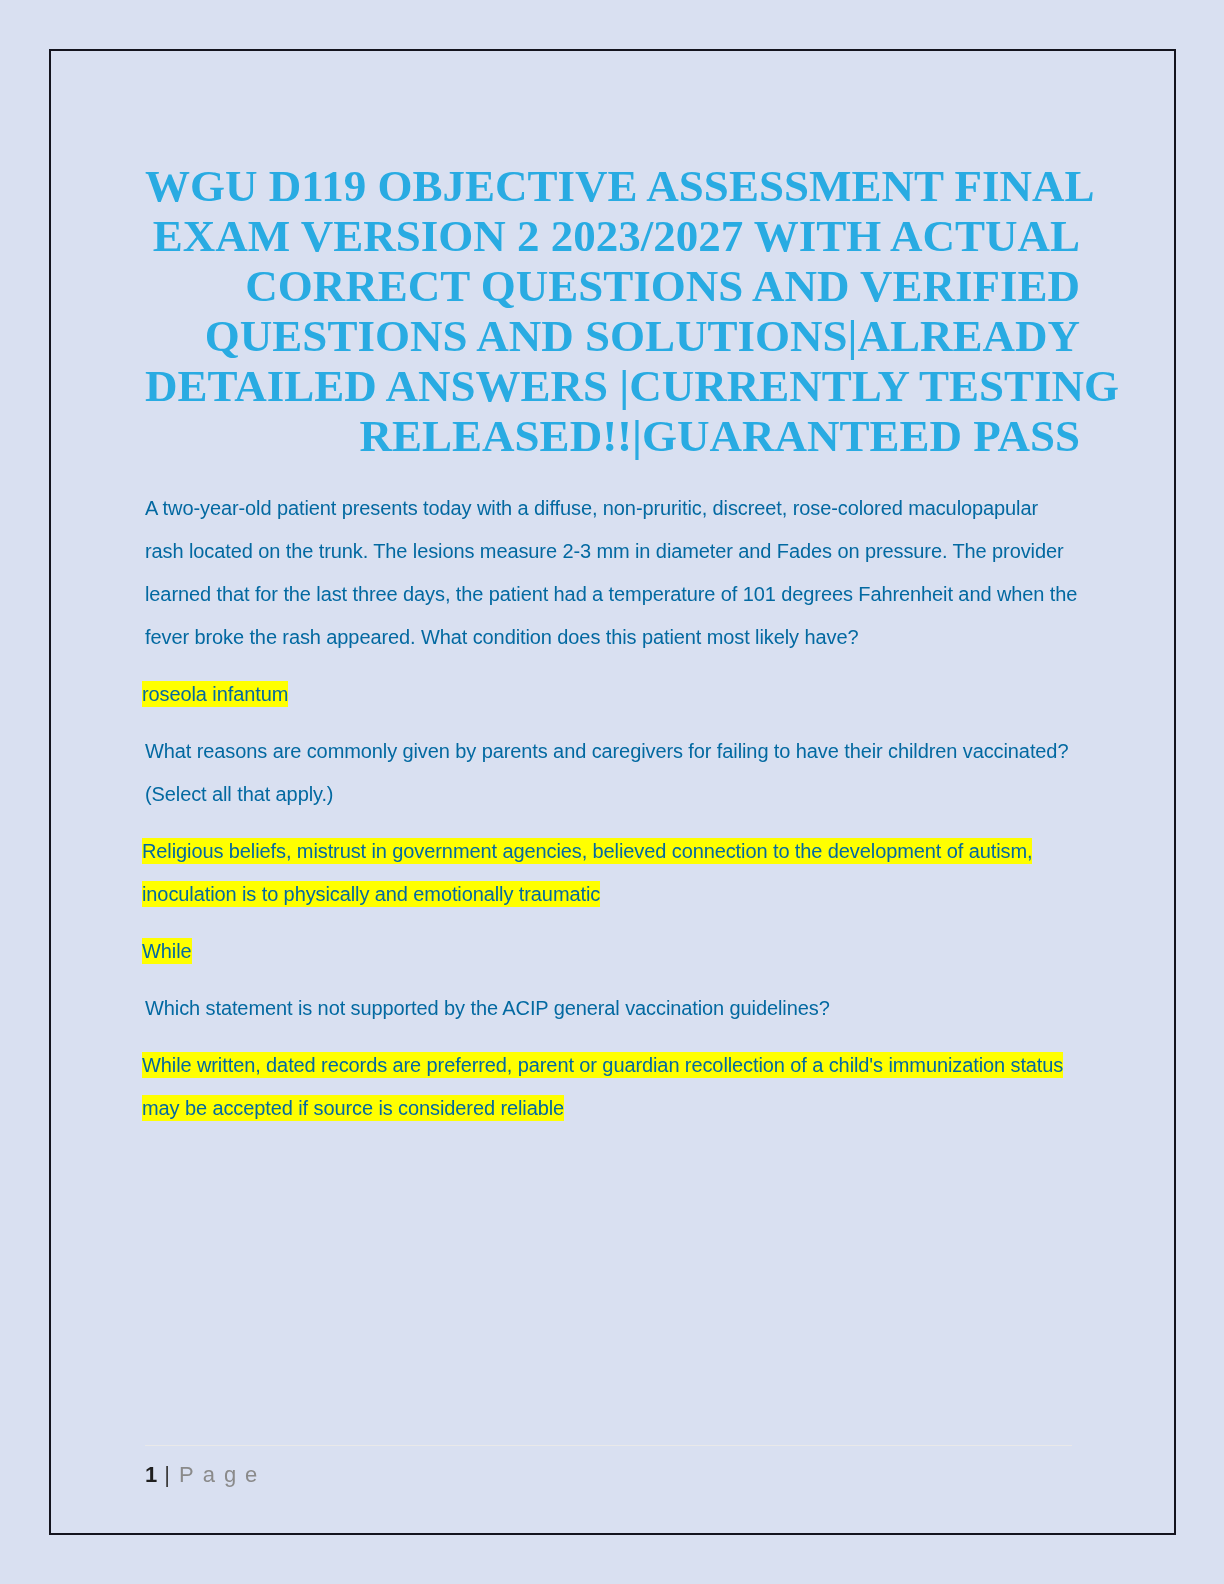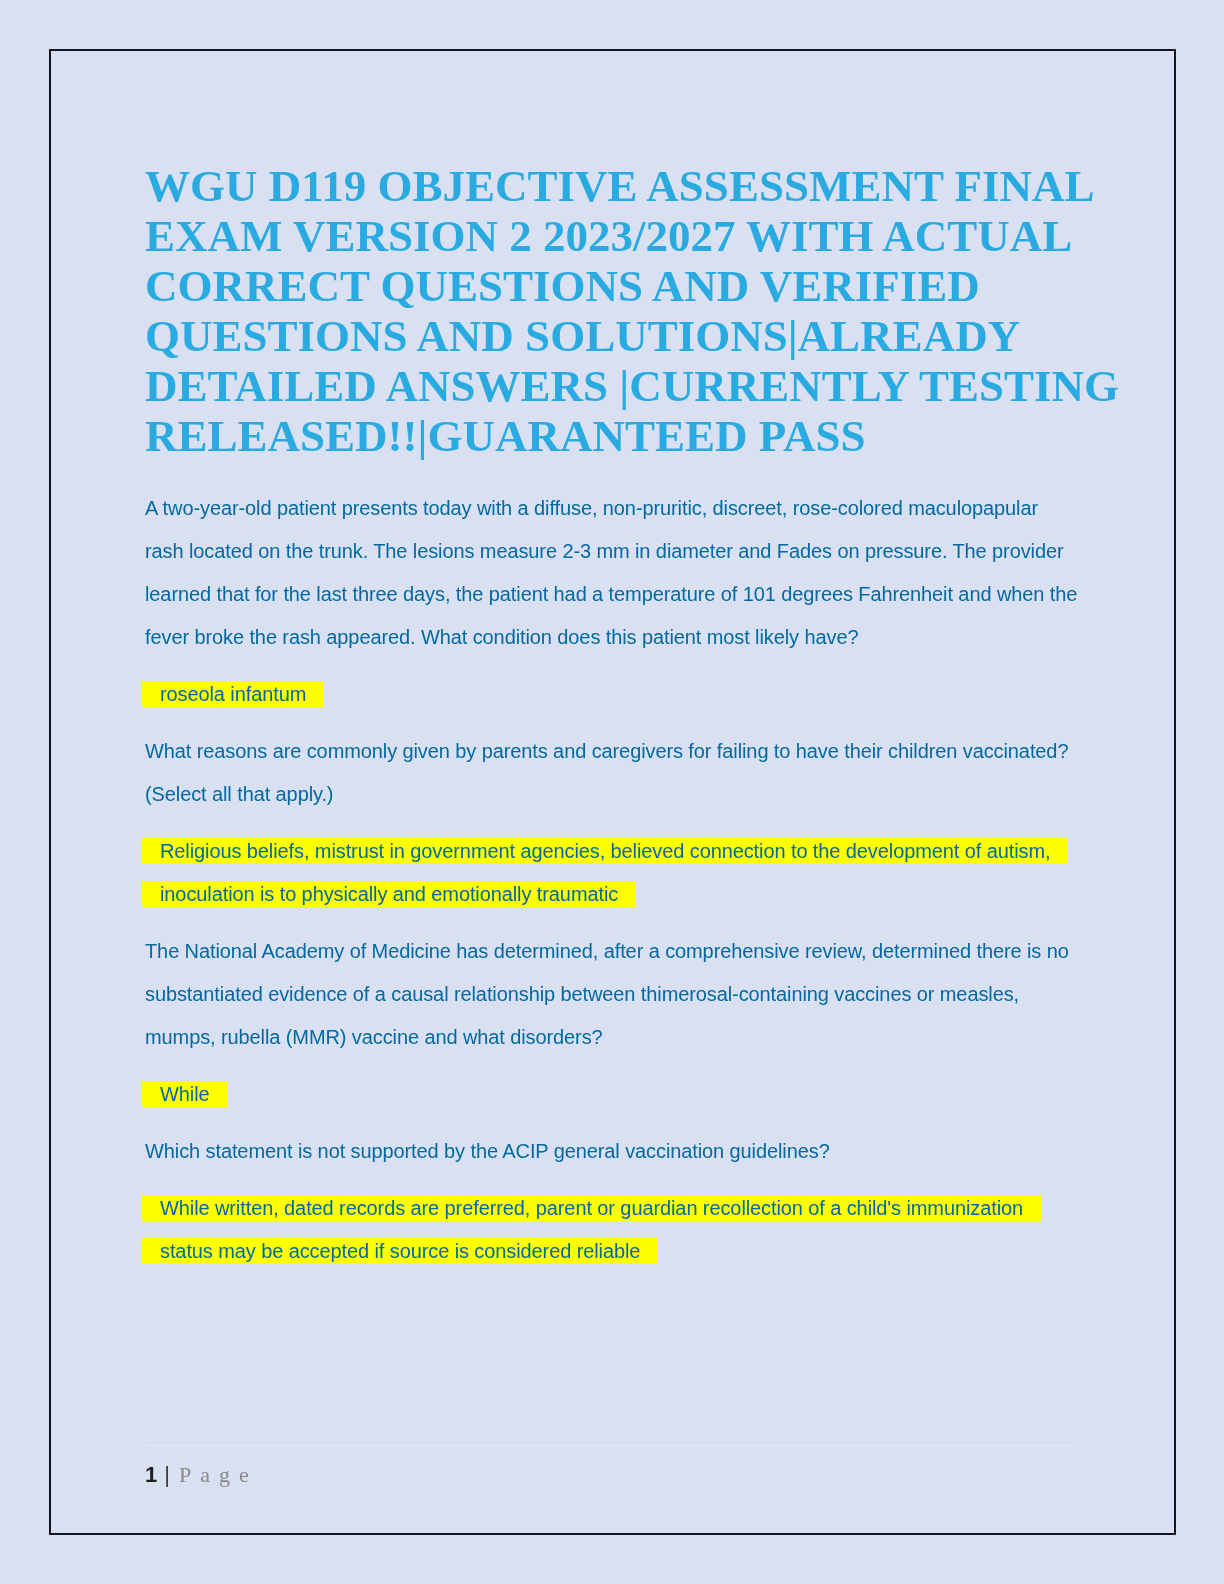--- a/index.html
+++ b/index.html
@@ -25,36 +25,36 @@
     width: 100%;
     height: 100%;
     padding: 110px 94px 0 94px;
   }
   .doc-title {
     font-family: "Liberation Serif", serif;
     font-weight: bold;
     font-size: 45px;
     line-height: 50px;
     color: #29abe2;
-    text-align: left;
+    text-align: right;
     margin-bottom: 26px;
   }
   .doc-title .t-line {
     white-space: nowrap;
   }
   .para {
     font-size: 20px;
     line-height: 43px;
     letter-spacing: -0.1px;
     color: #0369a1;
     margin-bottom: 14px;
   }
   .hl {
     background: #ffff00;
-    padding: 2px 18px;
+    padding: 2px 0;
     margin-left: -3px;
     -webkit-box-decoration-break: clone;
     box-decoration-break: clone;
   }
   .doc-footer {
     position: absolute;
     left: 94px;
     right: 93px;
     top: 1394px;
   }
@@ -73,21 +73,20 @@
     color: #1f1f1f;
   }
   .pg-sep {
     color: #3d3d3d;
     margin: 0 9px 0 7px;
     font-weight: normal;
   }
   .pg-label {
     color: #8a8a8a;
     letter-spacing: 9px;
-    font-family: Liberation Serif, serif;
   }
 </style>
 </head>
 <body>
 
 <div class="page-frame">
   <div class="doc">
 
     <h1 class="doc-title">
       <div class="t-line">WGU D119 OBJECTIVE ASSESSMENT FINAL</div>
@@ -100,21 +99,20 @@
 
     <section>
       <p class="para">A two-year-old patient presents today with a diffuse, non-pruritic, discreet, rose-colored maculopapular rash located on the trunk. The lesions measure 2-3 mm in diameter and Fades on pressure. The provider learned that for the last three days, the patient had a temperature of 101 degrees Fahrenheit and when the fever broke the rash appeared. What condition does this patient most likely have?</p>
 
       <p class="para"><span class="hl">roseola infantum</span></p>
 
       <p class="para">What reasons are commonly given by parents and caregivers for failing to have their children vaccinated? (Select all that apply.)</p>
 
       <p class="para"><span class="hl">Religious beliefs, mistrust in government agencies, believed connection to the development of autism, inoculation is to physically and emotionally traumatic</span></p>
 
-      <p class="para">The National Academy of Medicine has determined, after a comprehensive review, determined there is no substantiated evidence of a causal relationship between thimerosal-containing vaccines or measles, mumps, rubella (MMR) vaccine and what disorders?</p>
 
       <p class="para"><span class="hl">While</span></p>
 
       <p class="para">Which statement is not supported by the ACIP general vaccination guidelines?</p>
 
       <p class="para"><span class="hl">While written, dated records are preferred, parent or guardian recollection of a child's immunization status may be accepted if source is considered reliable</span></p>
     </section>
 
     <div class="doc-footer">
       <div class="footer-rule"></div>

